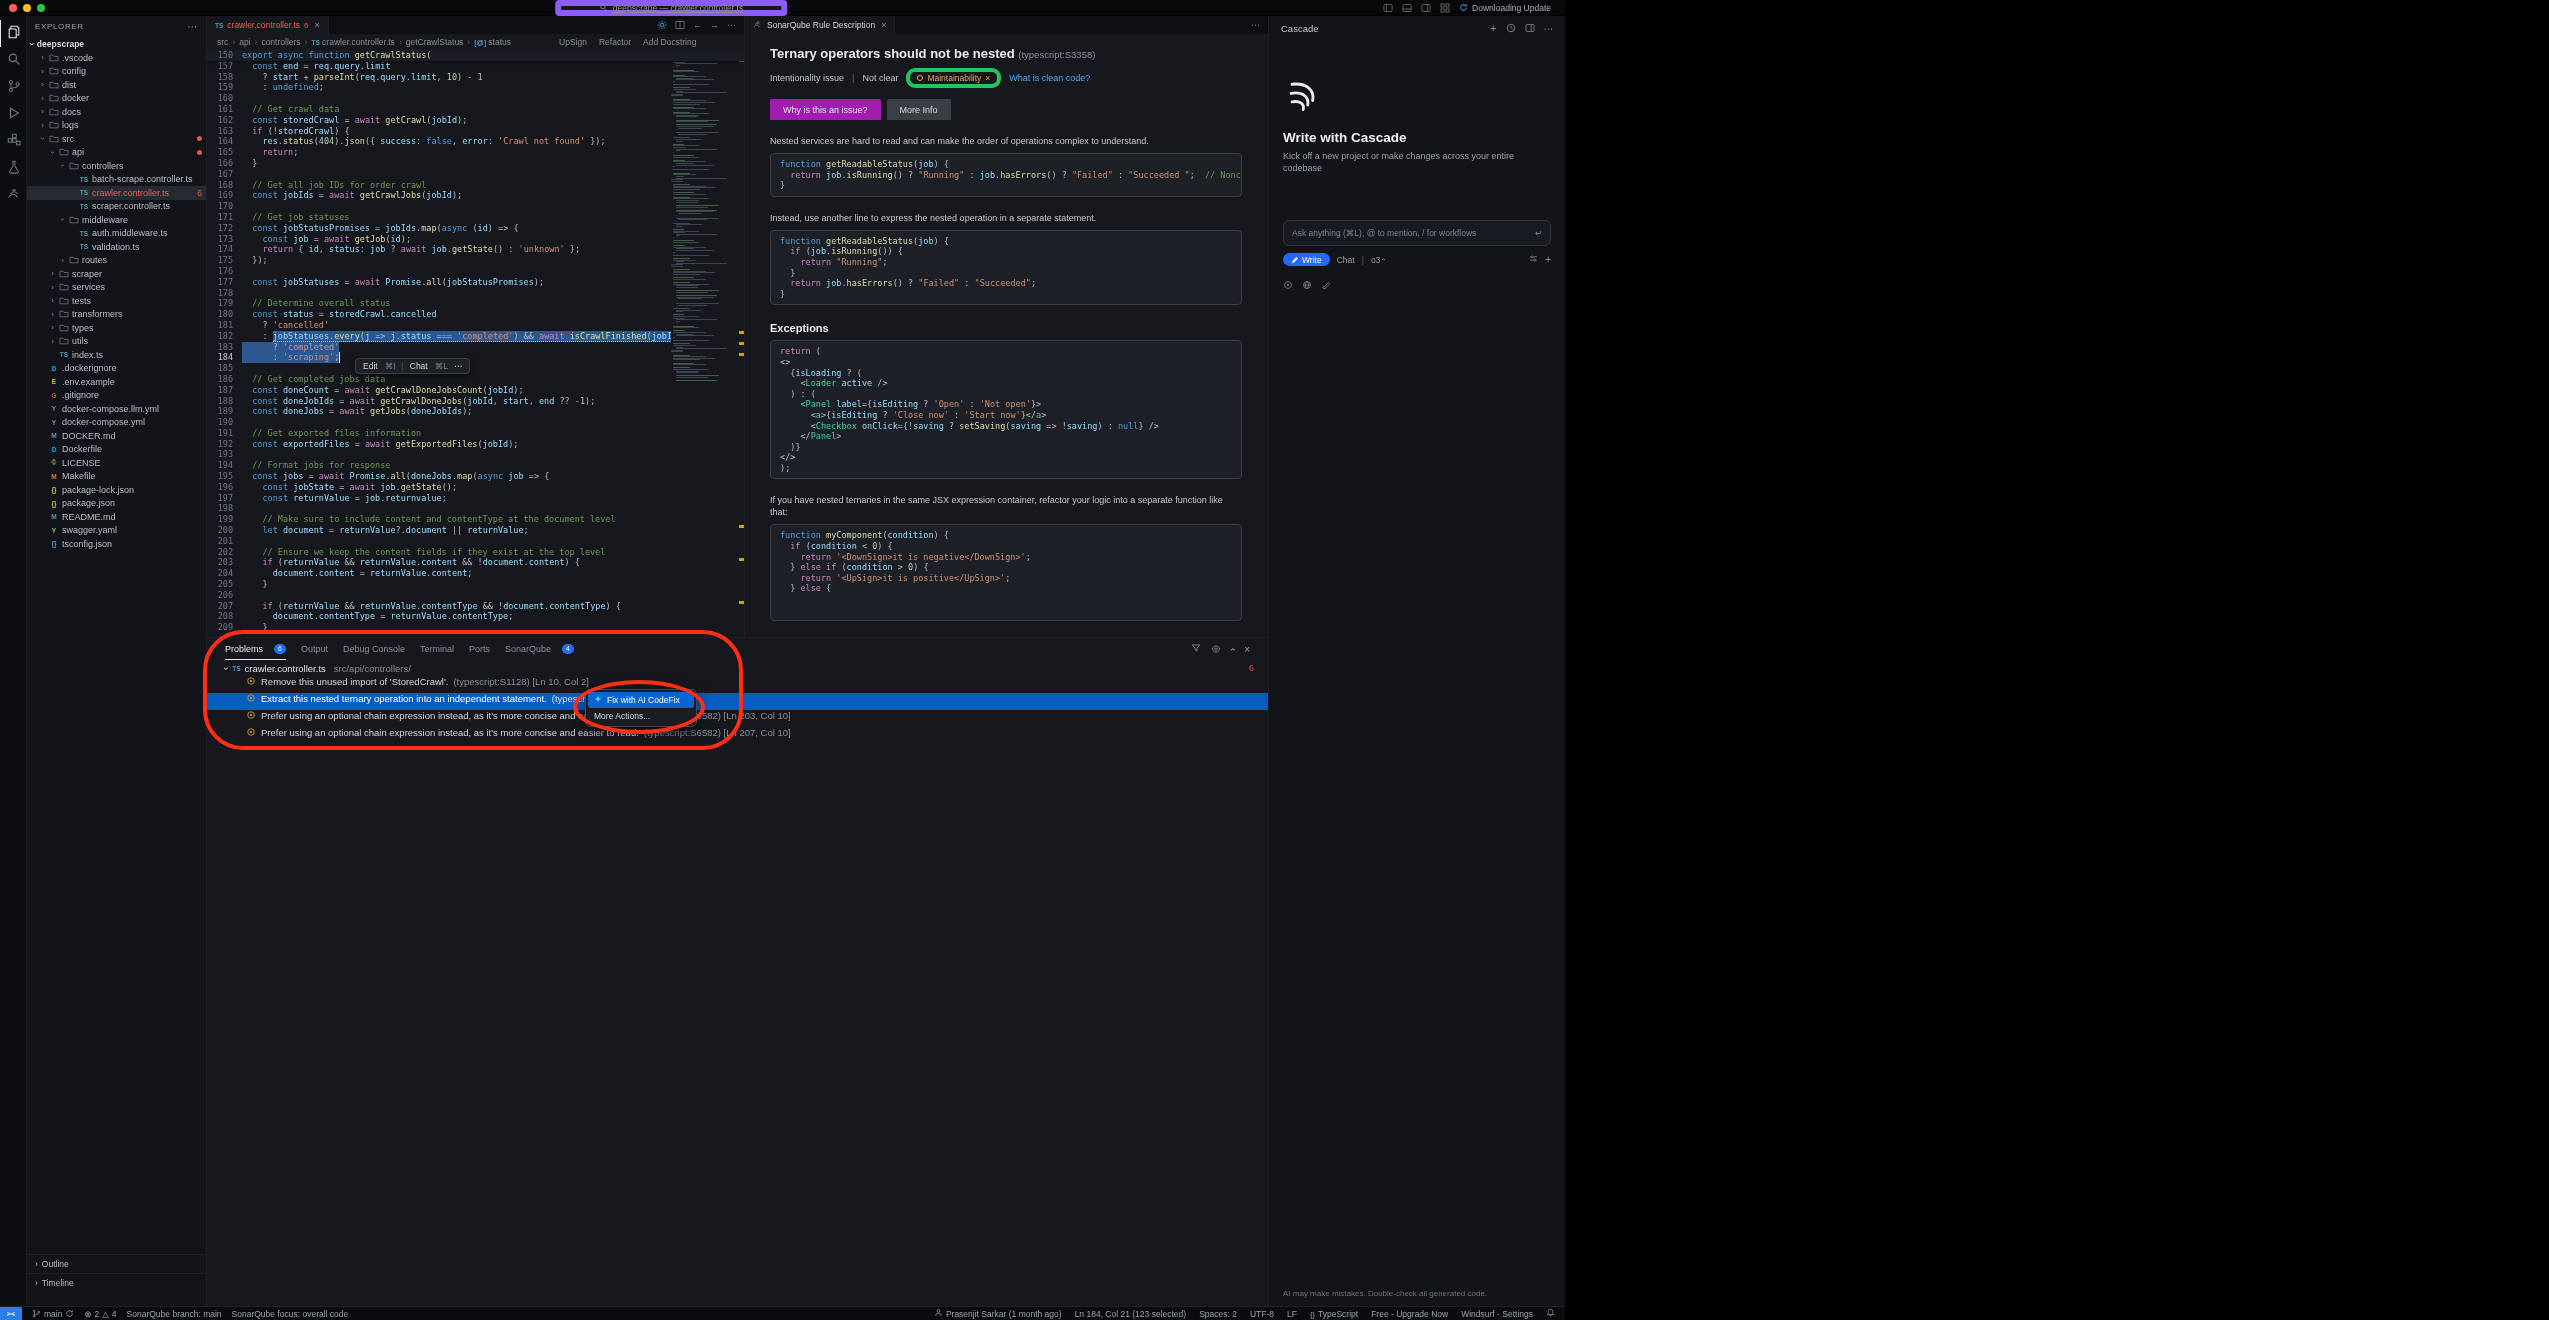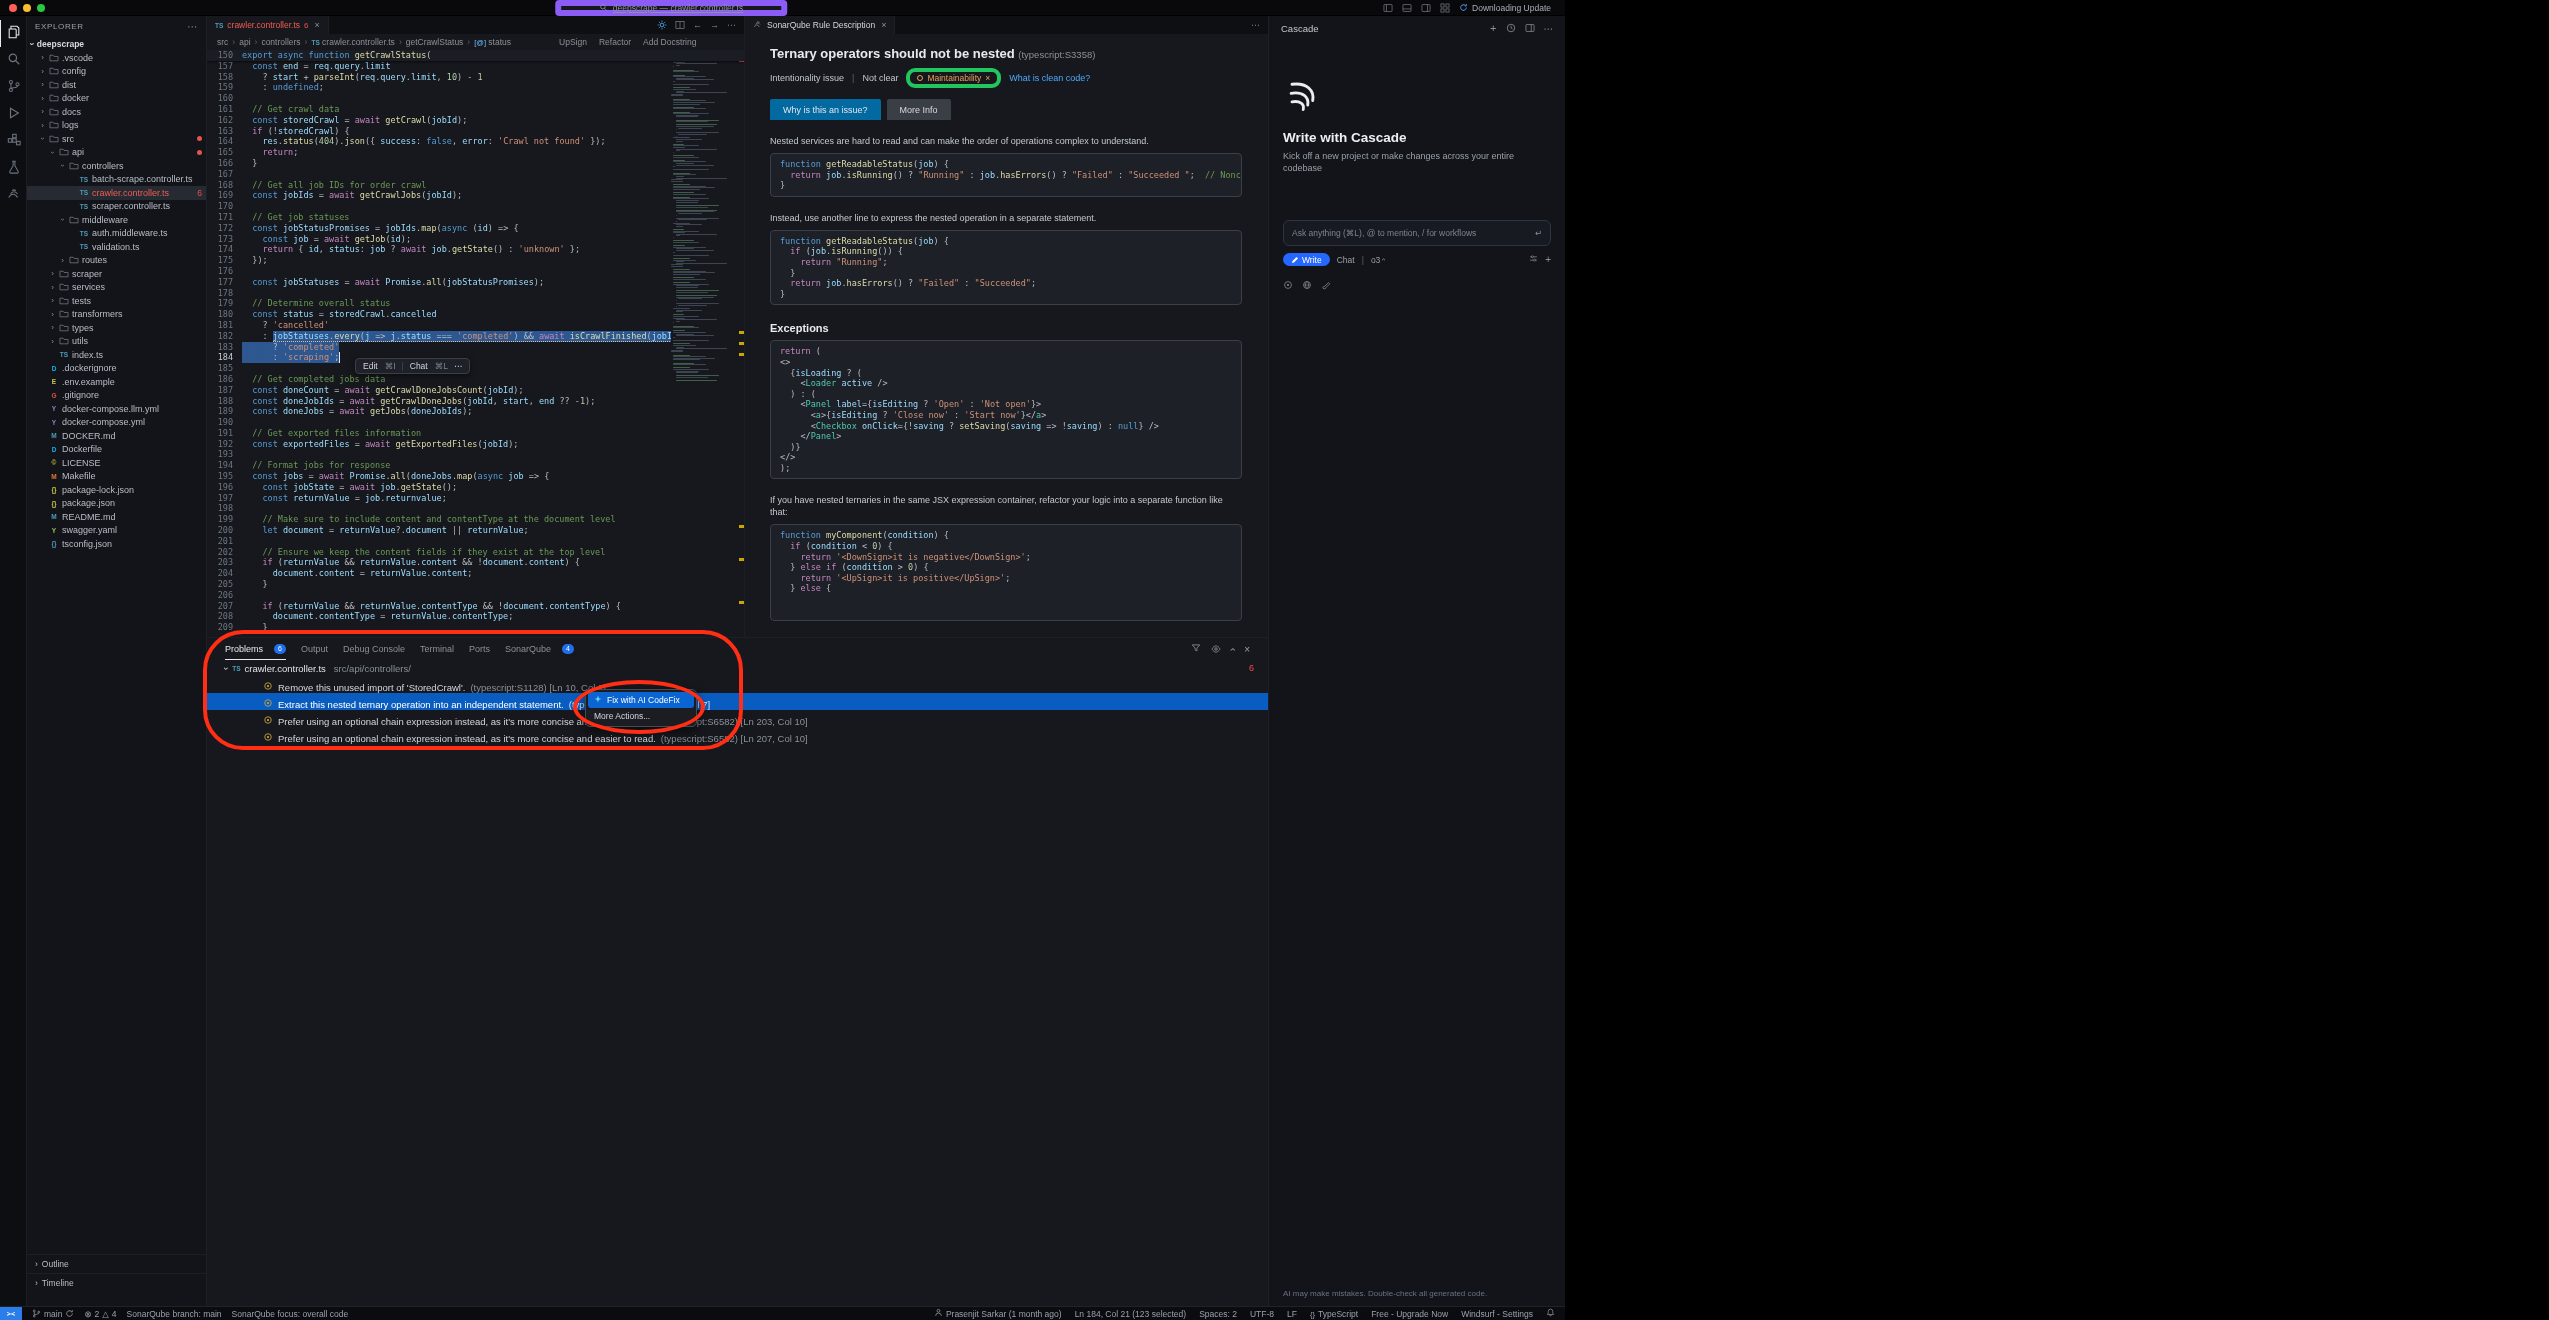--- a/index.html
+++ b/index.html
@@ -90,39 +90,39 @@
   .sq-content { flex:1; overflow:hidden; padding:12px 26px 0 25px; color:#c8ccd4; font-size:9px; }
   .sq-title { font-size:13px; font-weight:bold; color:#e8eaee; }
   .sq-ruleid { font-size:9.5px; font-weight:normal; color:#8a9199; }
   .sq-meta { margin-top:7px; display:flex; align-items:center; gap:8px; font-size:9px; color:#c2c7cf; }
   .sq-sep { color:#5c636d; }
   .sq-pill { display:inline-flex; align-items:center; gap:4px; border:4px solid #22c55e; color:#e8a05a; border-radius:9px; padding:1px 7px; font-size:8.5px; }
   .sq-pill-dot { width:6px; height:6px; border-radius:50%; border:1.5px solid #e8a05a; }
   .sq-pill-x { color:#e8a05a; }
   .sq-link { color:#4daafc; }
   .sq-tabs { display:flex; gap:6px; margin-top:11px; }
-  .sq-tab { height:21px; display:flex; align-items:center; padding:0 13px; font-size:9px; color:#e3e5ea; background:#0369a1; border-radius:2px 2px 0 0; }
+  .sq-tab { height:21px; display:flex; align-items:center; padding:0 13px; font-size:9px; color:#e3e5ea; background:#a21caf; border-radius:2px 2px 0 0; }
   .sq-tab.alt { background:#3a3f46; color:#d6d9de; }
   .sq-content p { margin-top:15px; line-height:12px; color:#c4c9d1; }
   .sq-content h3 { margin-top:17px; font-size:11px; color:#e8eaee; }
   .sq-content pre { margin-top:6px; background:#1d2026; border:1px solid #3a3f48; border-radius:4px; padding:5px 9px;
     font-family:"DejaVu Sans Mono",monospace; font-size:8.5px; line-height:10.6px; overflow:hidden; }
 
   
   .panel { flex:1; border-top:1px solid #1d1f24; background:#16181d; position:relative; min-height:0; }
   .p-tabs { height:22px; display:flex; align-items:center; gap:15px; padding:0 18px; font-size:9px; color:#8a9199; }
   .p-tab { display:flex; align-items:center; gap:11px; height:100%; }
   .p-tab.active { color:#e7e9ee; box-shadow:inset 0 -1px 0 #e7e9ee; }
   .p-badge { background:#1f6feb; color:#fff; font-size:7px; border-radius:8px; padding:0 4px; height:10px; line-height:10px; }
   .p-actions { margin-left:auto; display:flex; align-items:center; gap:10px; color:#9aa0a8; font-size:10px; }
   .p-actions svg { width:10px; height:10px; }
   .p-group { height:16px; display:flex; align-items:center; gap:4px; padding:0 8px 0 18px; font-size:9.5px; color:#e0e3e8; }
   .p-group .path { color:#8a9199; margin-left:4px; }
   .p-group .gcount { margin-left:auto; color:#f14c4c; font-size:9px; padding-right:6px; }
-  .p-row { height:17px; display:flex; align-items:flex-end; gap:5px; padding-left:56px; font-size:9.5px; color:#d3d7dd; white-space:nowrap; }
+  .p-row { height:17px; display:flex; align-items:flex-start; gap:5px; padding-left:39px; font-size:9.5px; color:#d3d7dd; white-space:nowrap; }
   .p-row svg { width:10px; height:10px; flex:0 0 auto; }
   .p-row .meta { color:#8a9199; }
   .p-row.sel { background:#0a5dc0; color:#fff; }
   .p-row.sel .meta { color:#cfe1f7; }
   .ctx-menu { position:absolute; left:378px; top:51px; width:112px; background:#1b1d23; border:1px solid #454b55; border-radius:5px; padding:2px; box-shadow:0 4px 12px rgba(0,0,0,.6); z-index:6; font-size:8.5px; }
   .ctx-item { height:16px; display:flex; align-items:center; gap:5px; padding:0 6px; color:#d4d8de; border-radius:3px; }
   .ctx-item.sel { background:#0a64d1; color:#fff; }
   .ctx-item svg { width:8px; height:8px; color:#7cd6ff; }
   .anno { position:absolute; border:4px solid #ff2e14; z-index:8; pointer-events:none; }
   .anno.big { left:-4px; top:-8px; width:540px; height:120px; border-radius:40px; }

